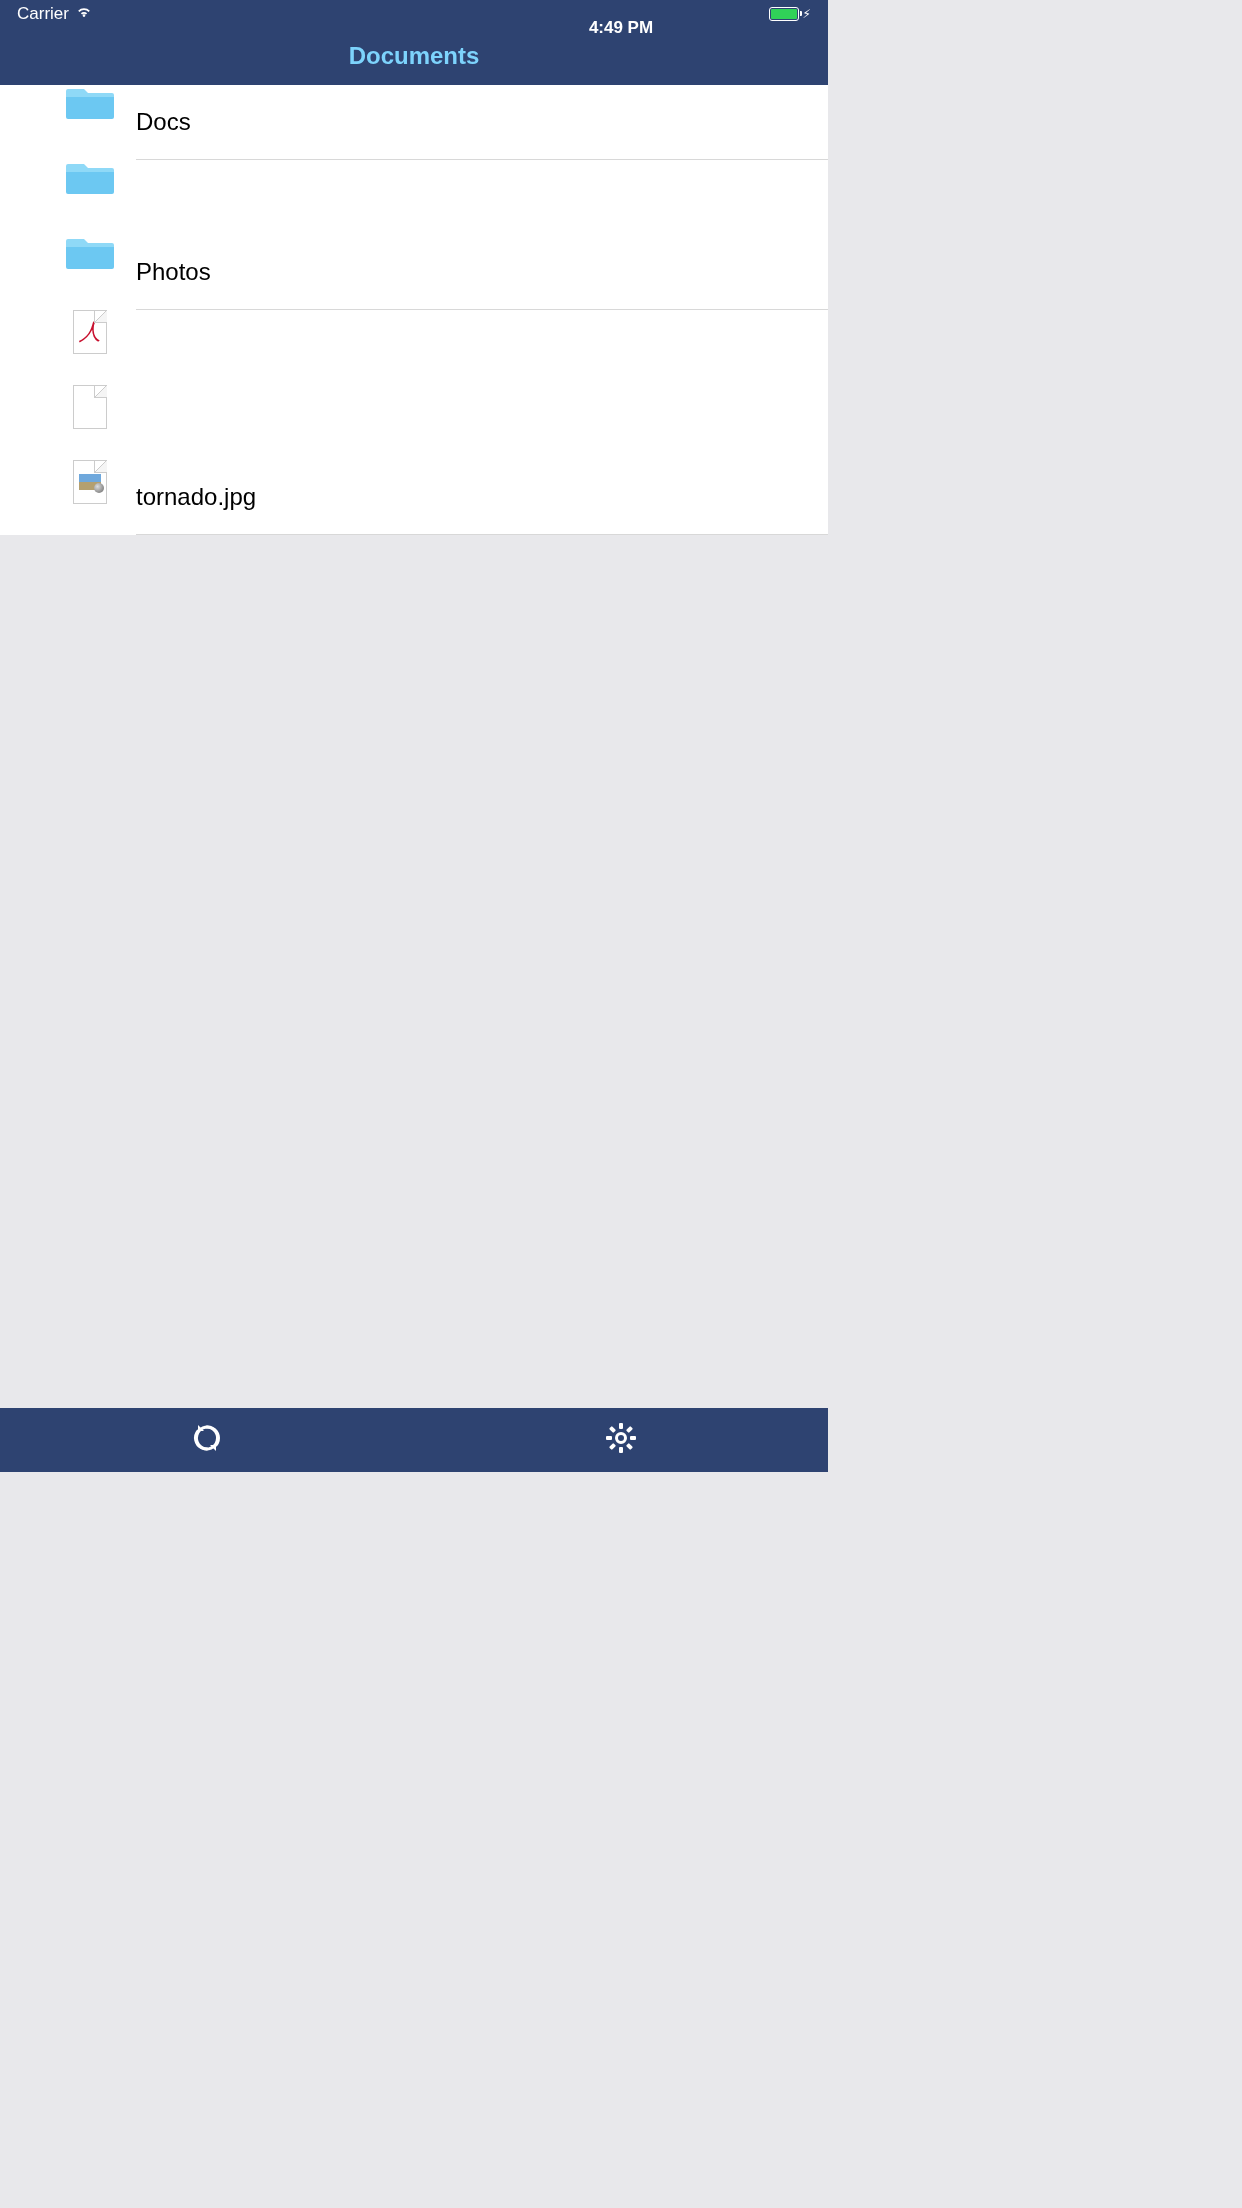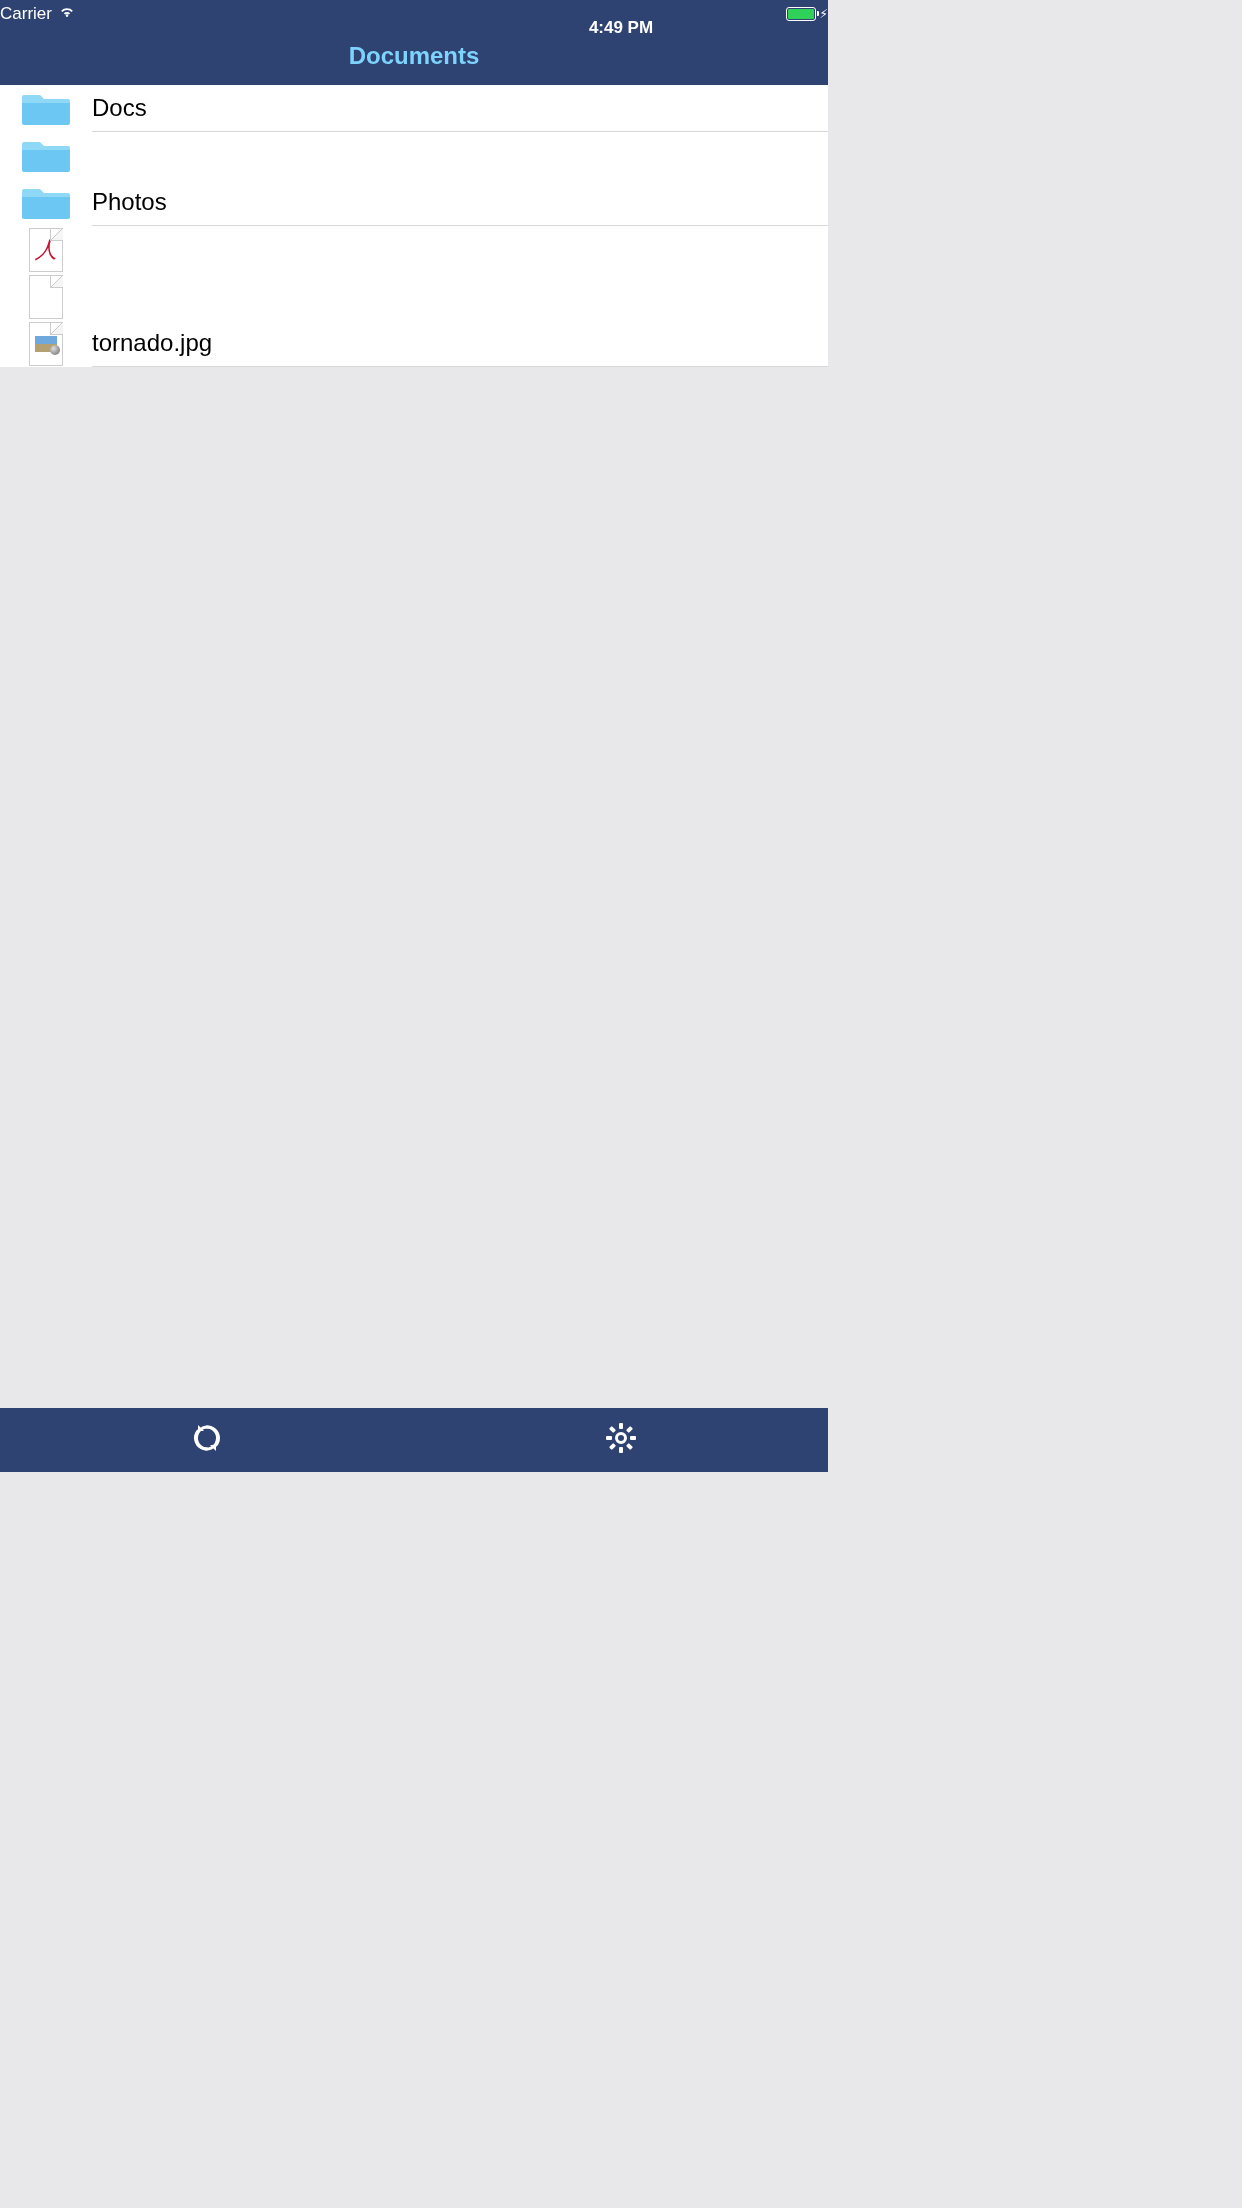--- a/index.html
+++ b/index.html
@@ -15,21 +15,21 @@
       display: flex;
       flex-direction: column;
       overflow: hidden;
     }
     .status-bar {
       height: 27px;
       background: #2e4371;
       display: flex;
       align-items: center;
       justify-content: space-between;
-      padding: 0 0;
+      padding: 0 17px;
       color: white;
       font-size: 17px;
     }
     .status-left {
       display: flex;
       align-items: center;
       gap: 6px;
     }
     .status-center {
       position: absolute;
@@ -88,23 +88,24 @@
     }
     .content {
       flex: 1;
       background: #e8e8eb;
     }
     .file-list {
       background: white;
     }
     .file-row {
       display: flex;
-      align-items: center;
-      height: 47px;
+      align-items: flex-start;
+      height: 75px;
       cursor: pointer;
+      padding-left: 44px;
     }
     .file-icon-wrap {
       width: 92px;
       display: flex;
       align-items: center;
       justify-content: center;
     }
     .file-label-wrap {
       flex: 1;
       height: 100%;

